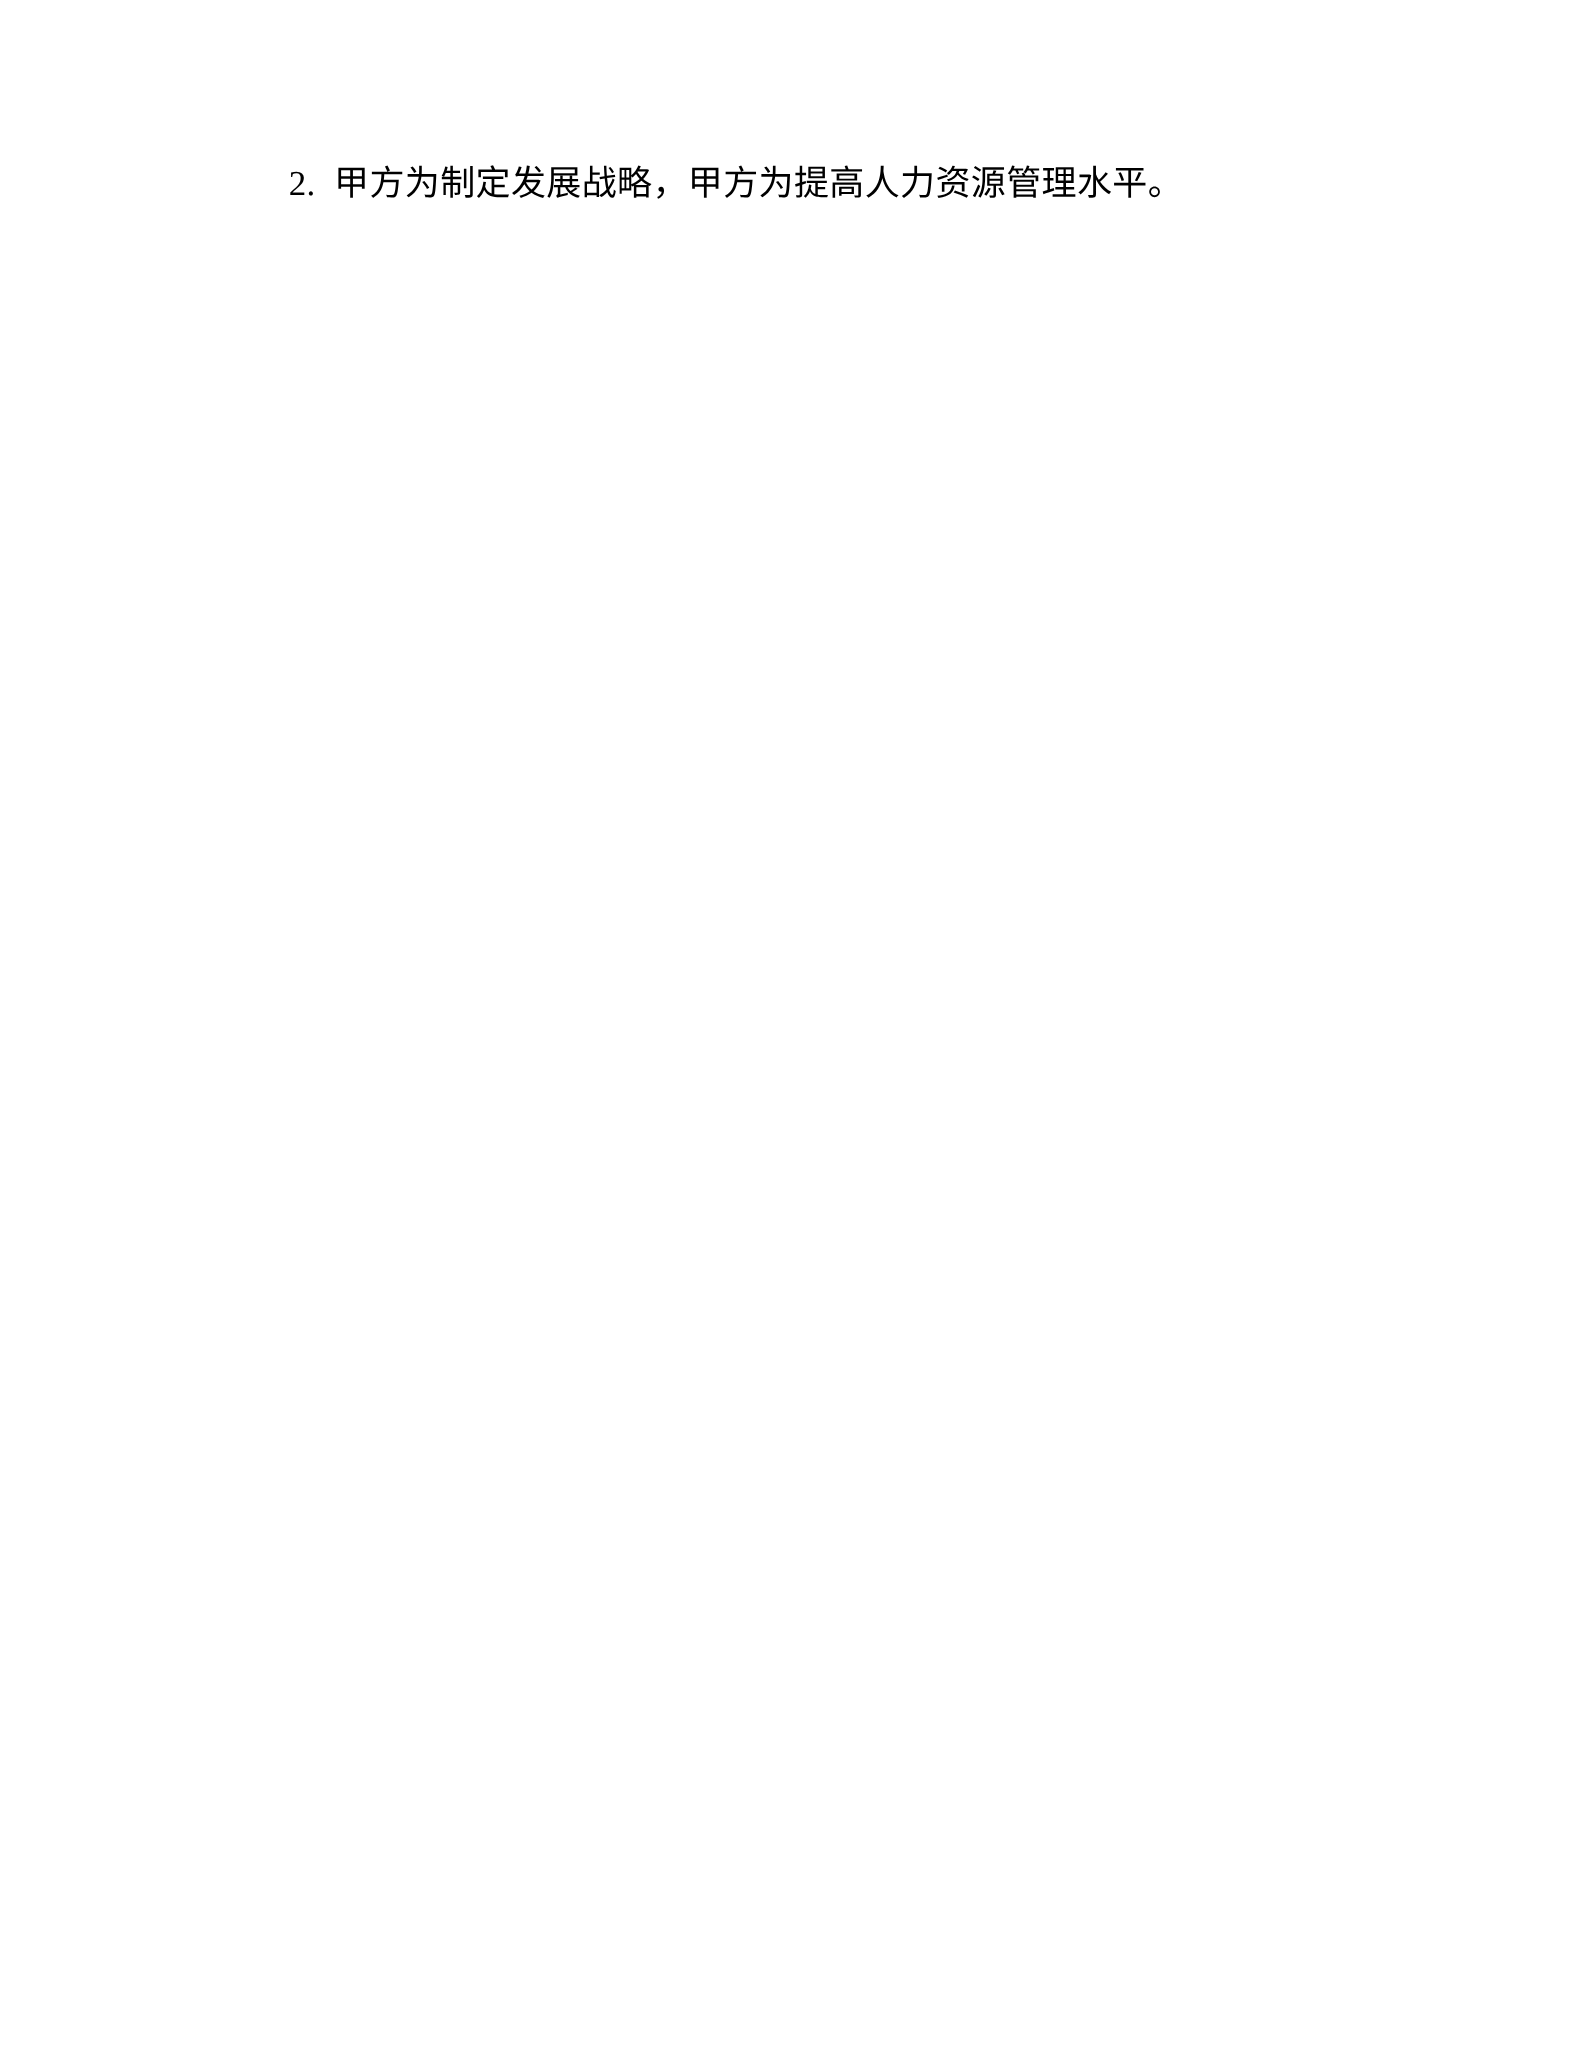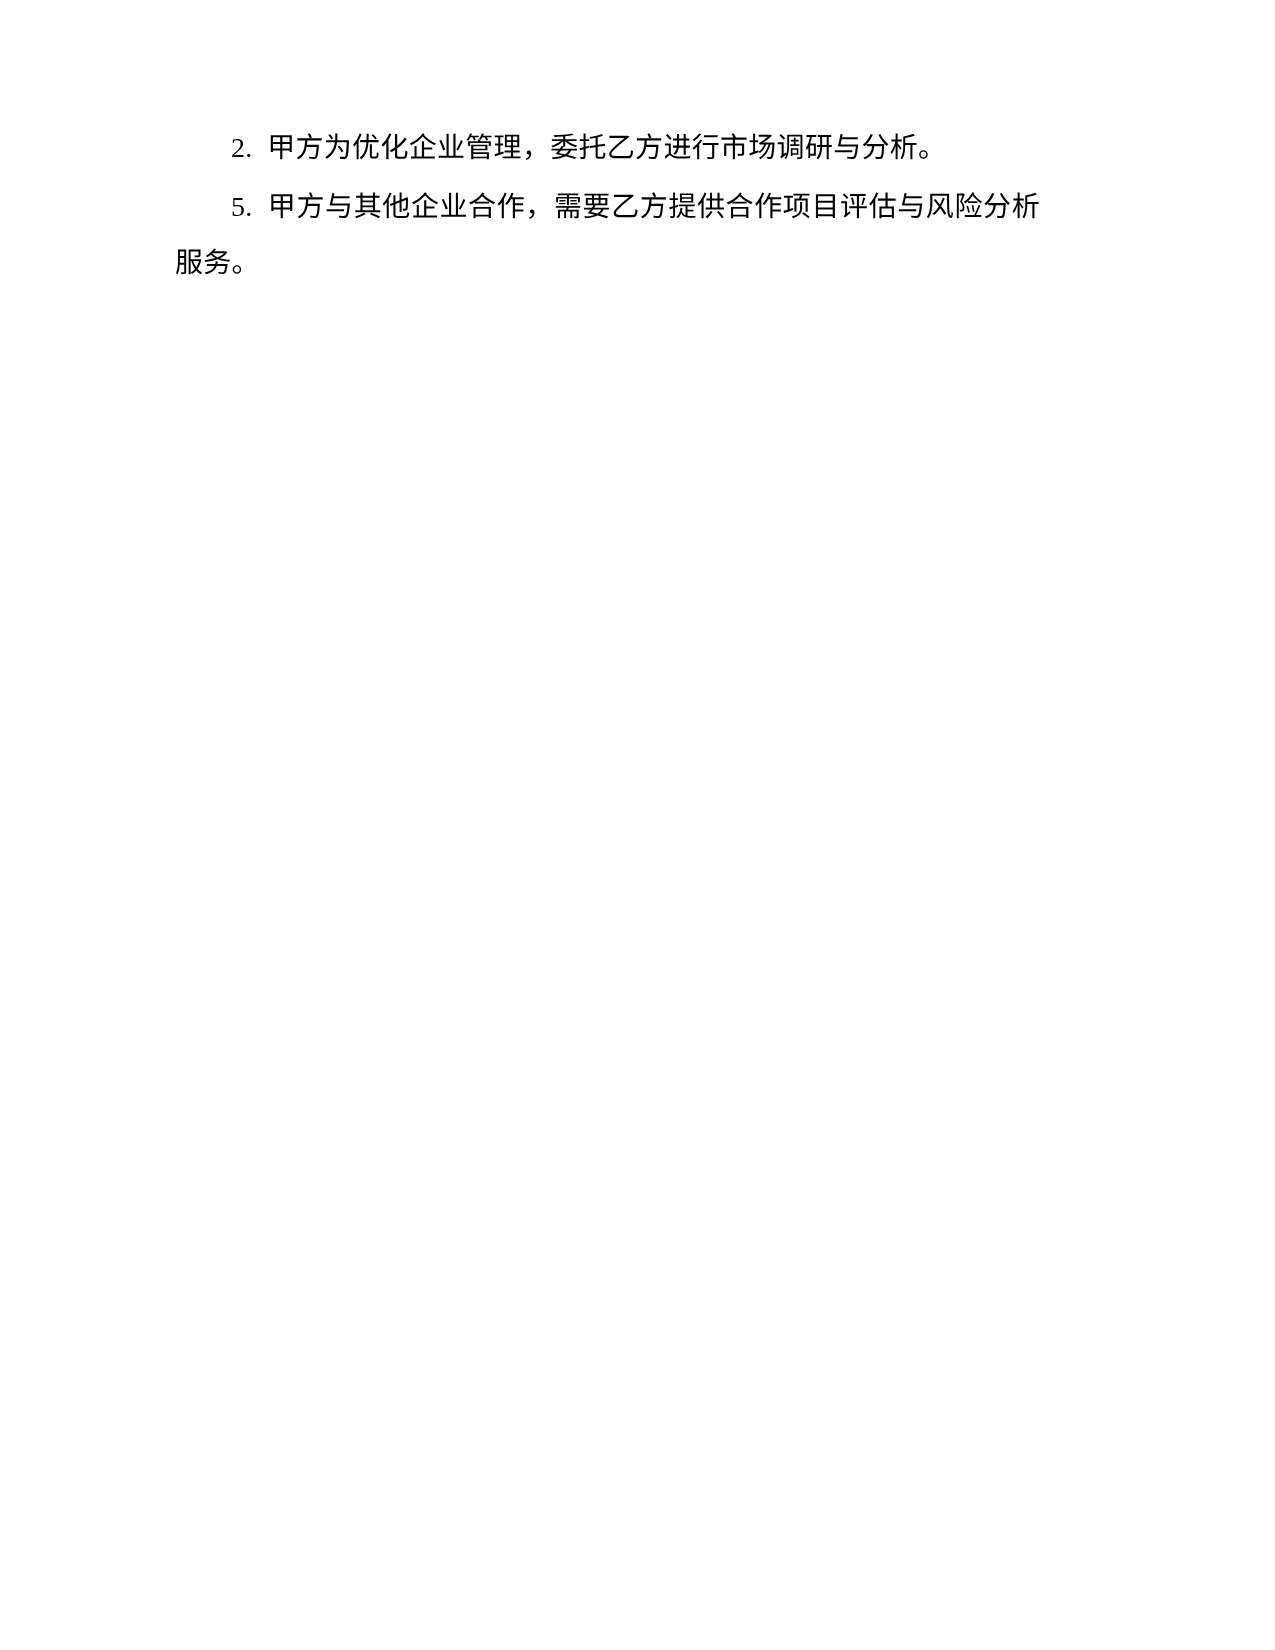--- a/index.html
+++ b/index.html
@@ -43,20 +43,19 @@
   .num {
     font-family: "Liberation Serif", "DejaVu Serif", serif;
   }
 </style>
 </head>
 <body>
 
 <div class="page">
   <div class="content">
 
-    <p class="para"><span class="indent"></span><span class="num">2.</span>&nbsp;&nbsp;<span>甲方为优化企业管理，委托乙方进行市场调研与分析。</span></p>
+    <p class="para"><span class="indent"></span><span class="num">2.</span>&nbsp;&nbsp;<span>甲方为制定发展战略，甲方为提高人力资源管理水平。</span></p>
 
 
 
-    <p class="para"><span class="indent"></span><span class="num">5.</span>&nbsp;&nbsp;<span>甲方与其他企业合作，需要乙方提供合作项目评估与风险分析服务。</span></p>
 
   </div>
 </div>
 
 </body></html>

